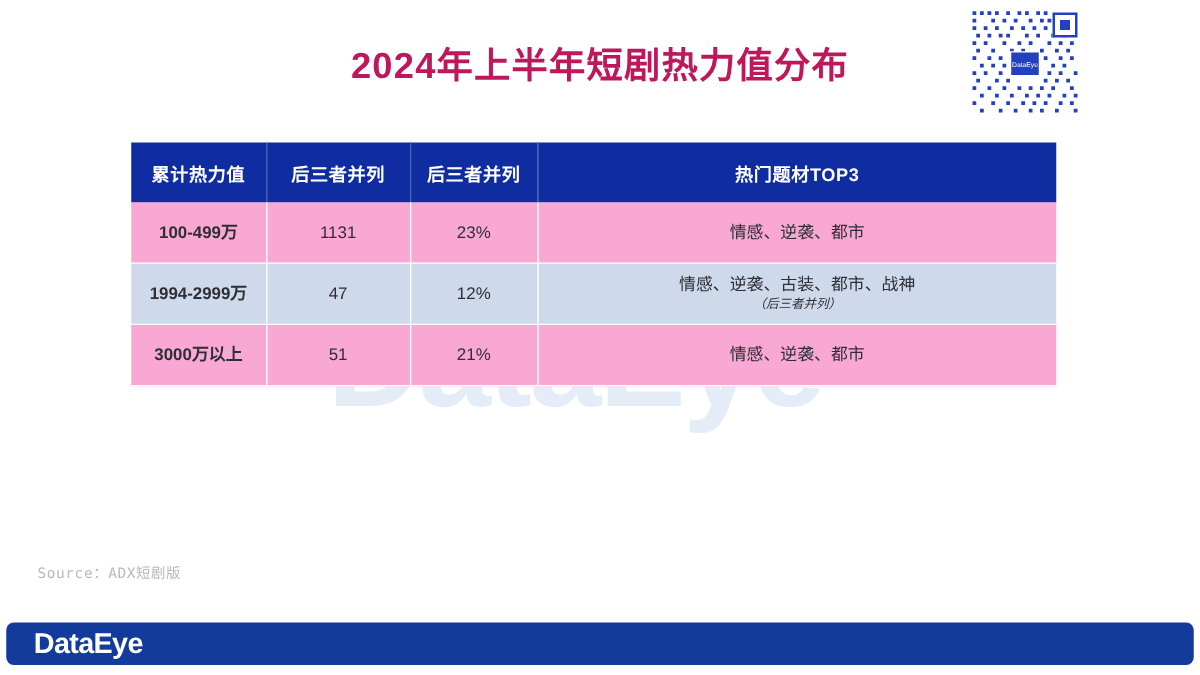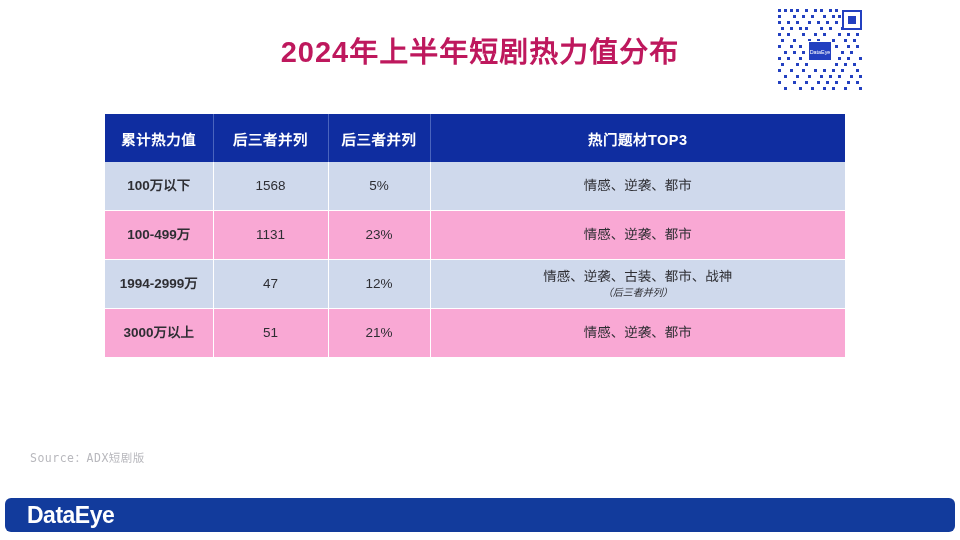--- a/index.html
+++ b/index.html
@@ -287,28 +287,20 @@
     </colgroup>
     <thead>
       <tr>
         <th>累计热力值</th>
         <th>后三者并列</th>
         <th>后三者并列</th>
         <th>热门题材TOP3</th>
       </tr>
     </thead>
     <tbody>
-      <tr class="row-odd">
-        <td class="c-range">100万以下</td>
-        <td class="c-count">1568</td>
-        <td class="c-share">5%</td>
-        <td class="c-topics">
-          <span>情感、逆袭、都市</span>
-        </td>
-      </tr>
       <tr class="row-even">
         <td class="c-range">100-499万</td>
         <td class="c-count">1131</td>
         <td class="c-share">23%</td>
         <td class="c-topics">
           <span>情感、逆袭、都市</span>
         </td>
       </tr>
       <tr class="row-odd">
         <td class="c-range">1994-2999万</td>

